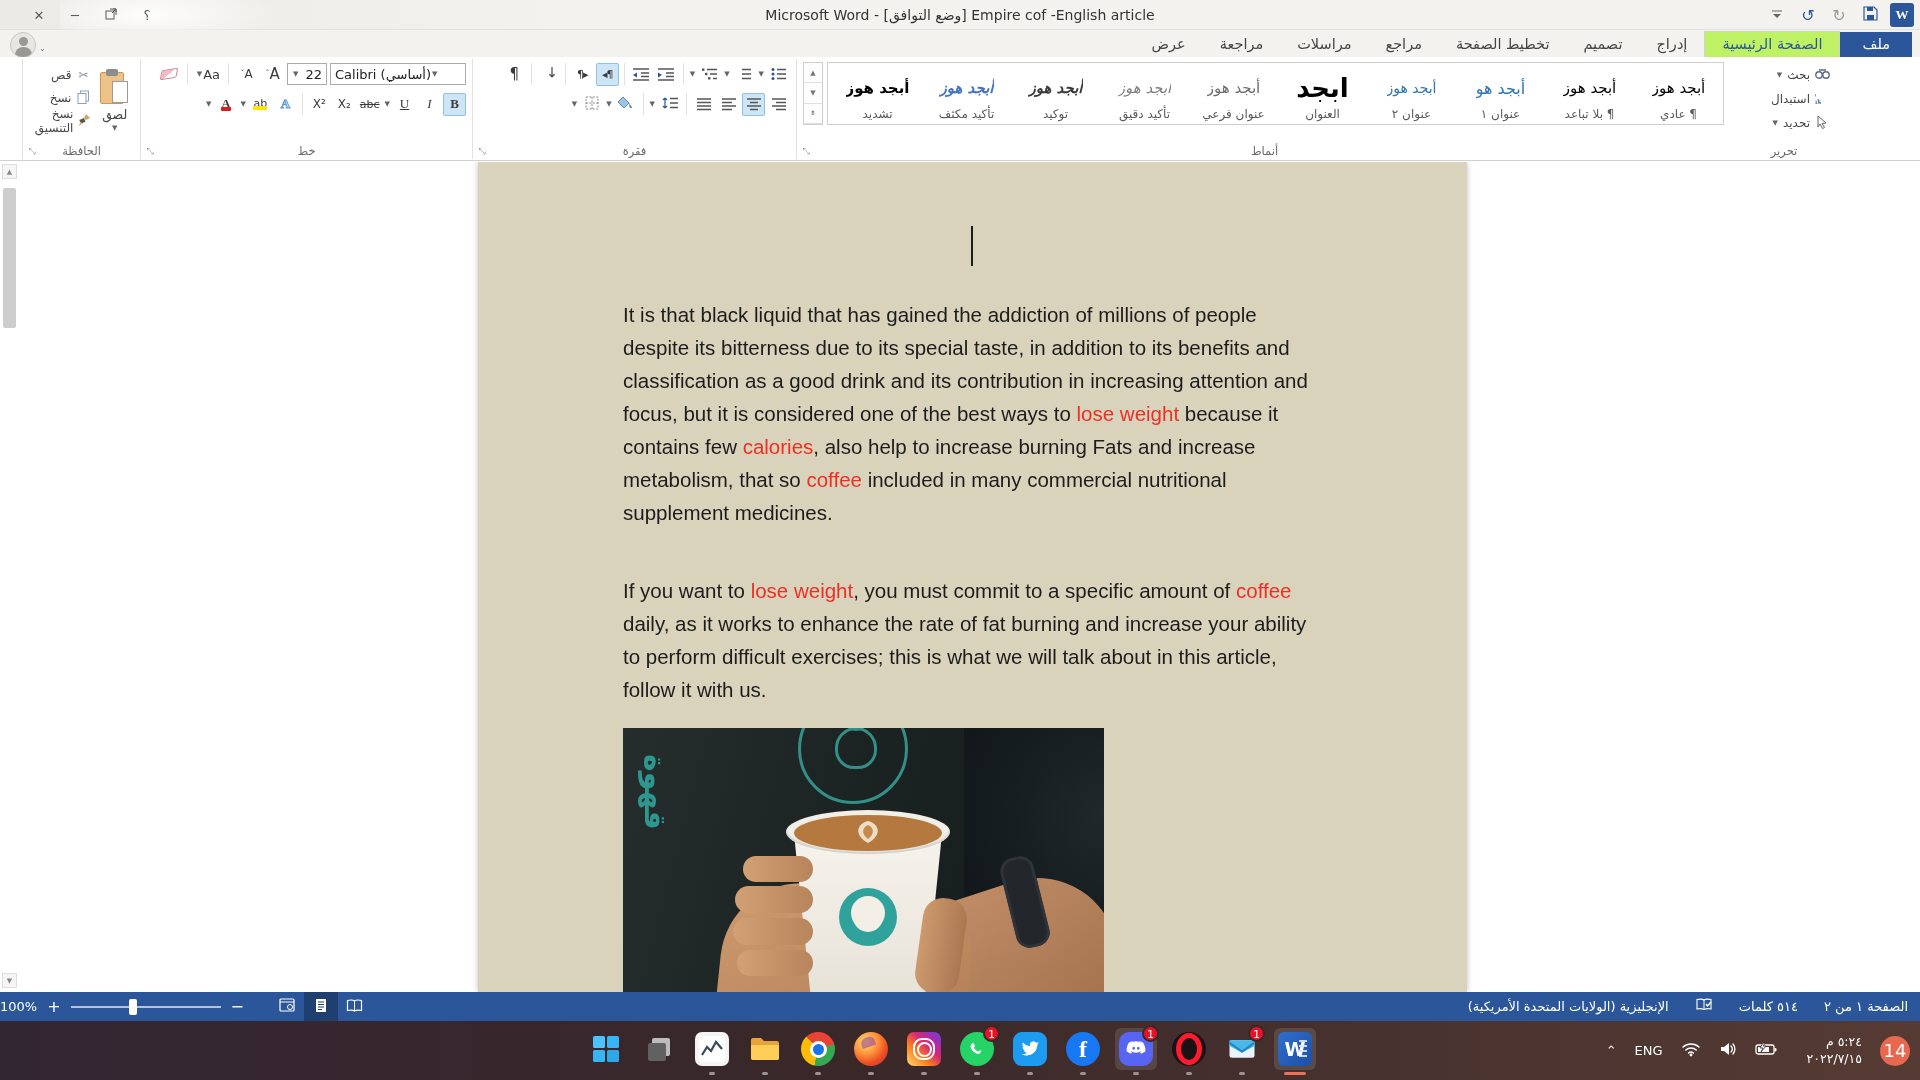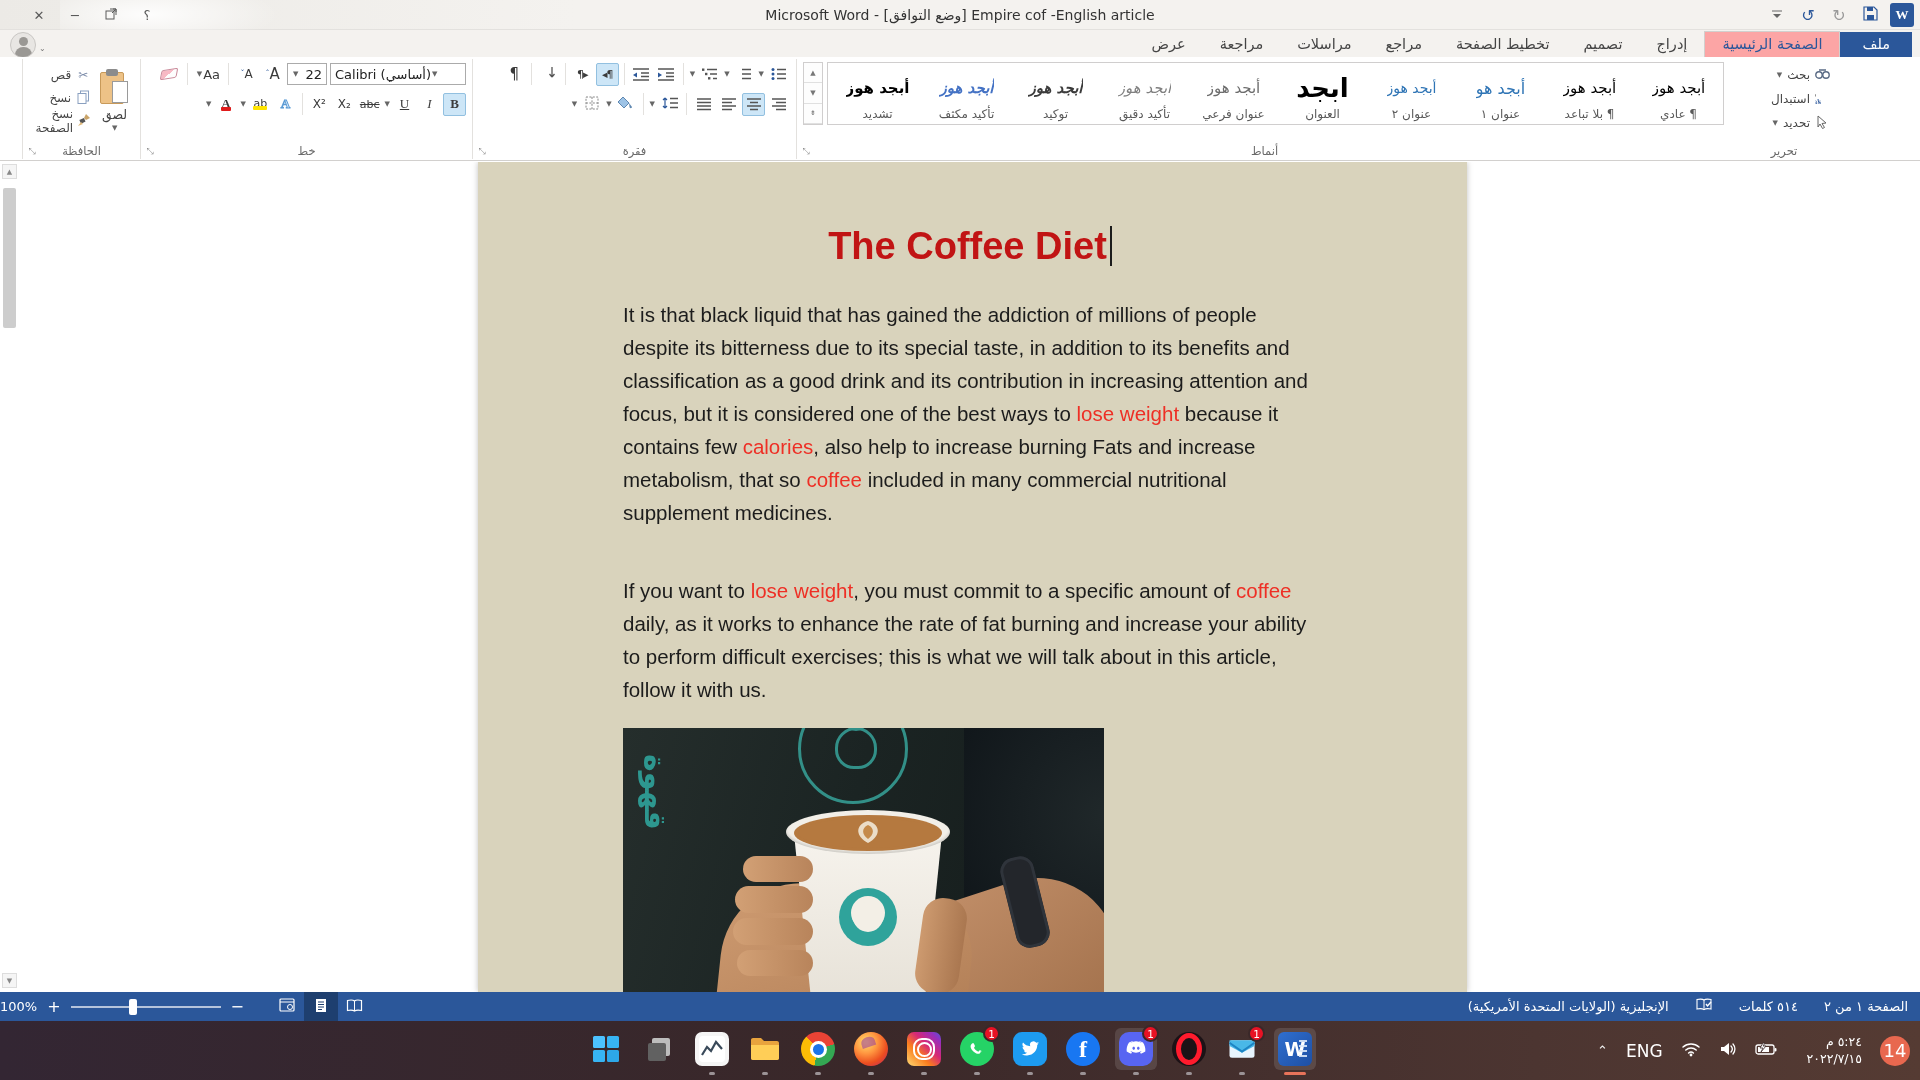--- a/index.html
+++ b/index.html
@@ -26,21 +26,21 @@
   .avatar { width:26px; height:26px; border-radius:50%; background:#e8e6e3; border:1px solid #c9c7c4; position:relative; overflow:hidden; }
   .avatar::before { content:""; position:absolute; left:8px; top:4px; width:9px; height:9px; border-radius:50%; background:#9a9894; }
   .avatar::after { content:""; position:absolute; left:4px; top:14px; width:17px; height:12px; border-radius:8px 8px 0 0; background:#9a9894; }
   .avatar-chev { position:absolute; left:29px; top:12px; font-size:8px; color:#777; }
 
   
   .tabrow { position:absolute; left:0; top:30px; width:1920px; height:27px; background:#f4f2ef;
     display:flex; flex-direction:row-reverse; align-items:flex-end; padding-right:8px; }
   .rtab { padding:4px 17px 5px; font-size:14.5px; color:#444; cursor:default; }
   .rtab.file { background:#2b579a; color:#fff; padding:4px 22px 5px; }
-  .rtab.active { background:#fca5a5; color:#2b579a; border:1px solid #d2d0ce; border-bottom:none; }
+  .rtab.active { background:#bef264; color:#2b579a; border:1px solid #d2d0ce; border-bottom:none; }
 
   
   .ribbon { position:absolute; left:0; top:57px; width:1920px; height:104px; background:#fff;
     border-bottom:1px solid #d2d0ce; display:flex; flex-direction:row-reverse; direction:rtl; padding:2px 4px 0 22px; }
   .rgroup { position:relative; height:100px; border-left:1px solid #e3e1de; padding:2px 6px 16px; flex:0 0 auto; }
   .rgroup-label { position:absolute; bottom:1px; left:0; right:0; text-align:center; font-size:11.5px; color:#6a6a6a; }
   .launcher { position:absolute; bottom:2px; left:3px; width:12px; height:12px; font-size:9px; color:#8a8a8a;
     display:flex; align-items:center; justify-content:center; border:1px solid transparent; }
   .rbtn { display:inline-flex; align-items:center; justify-content:center; min-width:23px; height:23px;
     border-radius:2px; font-size:13px; color:#3b3b3b; padding:0 2px; cursor:default; }
@@ -185,21 +185,21 @@
   .ic-discord { background:#5865f2; border-radius:10px; }
   .ic-opera { border-radius:50%; background:#1c1216; }
   .ic-opera::before { content:""; width:16px; height:22px; border:5px solid #ff1b2d; border-radius:50%; }
   .ic-mail { background:transparent; }
   .ic-word { background:linear-gradient(135deg,#2f6fd0,#1e4fa3); border-radius:6px; color:#fff; font-weight:bold; font-size:19px; }
   .ic-word::after { content:""; position:absolute; right:5px; top:8px; width:8px; height:18px;
     background:repeating-linear-gradient(#dbe7f8 0 2px,transparent 2px 5px); opacity:.9; }
 
   .tray { position:absolute; right:10px; top:0; height:59px; display:flex; align-items:center; gap:18px; color:#fff; direction:ltr; }
   .tray-chev { font-size:13px; color:#eee; }
-  .tray-lang { font-size:17px; }
+  .tray-lang { font-size:13px; }
   .tray-ico { display:flex; align-items:center; }
   .clock { text-align:right; font-size:12.5px; line-height:1.35; direction:rtl;margin-left:12px; }
   .notif-badge { width:30px; height:30px; border-radius:50%; background:#e8684f; color:#fff; font-size:18px;
     display:flex; align-items:center; justify-content:center; }
 </style>
 </head>
 <body>
 
 <div id="screen">
 
@@ -281,21 +281,21 @@
             <span>نسخ</span>
           </div>
           <div class="small-cmd">
             <span class="ico">
                 <span><svg width="14" height="14" viewBox="0 0 14 14">
                     <path d="M9 1l4 4-4 2-2-2z" fill="#caa468"></path>
                     <rect x="3" y="6" width="5" height="4" transform="rotate(-25 5 8)" fill="#555"></rect>
                     <path d="M1 13l3-4 2 2z" fill="#e0b97a"></path>
                   </svg></span>
               </span>
-            <span>نسخ الصفحة</span>
+            <span>نسخ التنسيق</span>
           </div>
         </div>
       </div>
       <span class="launcher">⤡</span>
       <div class="rgroup-label">الحافظة</div>
     </div>
 
     <div class="rgroup g-font">
       <div class="rrow" style="gap:3px;">
         <div class="combo fontname">
@@ -571,21 +571,21 @@
 
   <div class="docarea">
 
     <div class="vscroll">
       <div class="vs-btn" style="top:0;">▲</div>
       <div class="vs-thumb"></div>
       <div class="vs-btn" style="bottom:0;">▼</div>
     </div>
 
     <div class="page">
-      <div class="doc-title"><span>The Coffee Diet</span><span class="caret"></span></div>
+      <div class="doc-title"><span class="caret"></span></div>
       <div>
           <p class="docp"><span>It is that black liquid that has gained the addiction of millions of people despite its bitterness due to its special taste, in addition to its benefits and classification as a good drink and its contribution in increasing attention and focus, but it is considered one of the best ways to </span><span class="red">lose weight</span><span> because it contains few </span><span class="red">calories</span><span>, also help to increase burning Fats and increase metabolism, that so </span><span class="red">coffee</span><span> included in many commercial nutritional supplement medicines.</span></p>
           <p class="docp"><span>If you want to </span><span class="red">lose weight</span><span>, you must commit to a specific amount of </span><span class="red">coffee</span><span> daily, as it works to enhance the rate of fat burning and increase your ability to perform difficult exercises; this is what we will talk about in this article, follow it with us.</span></p>
         </div>
 
       <div class="doc-img">
         <div class="img-emblem"></div>
         <div class="img-calligraphy">قهوة</div>
         <div class="img-sleeve"></div>
         <div class="img-forearm"></div>

